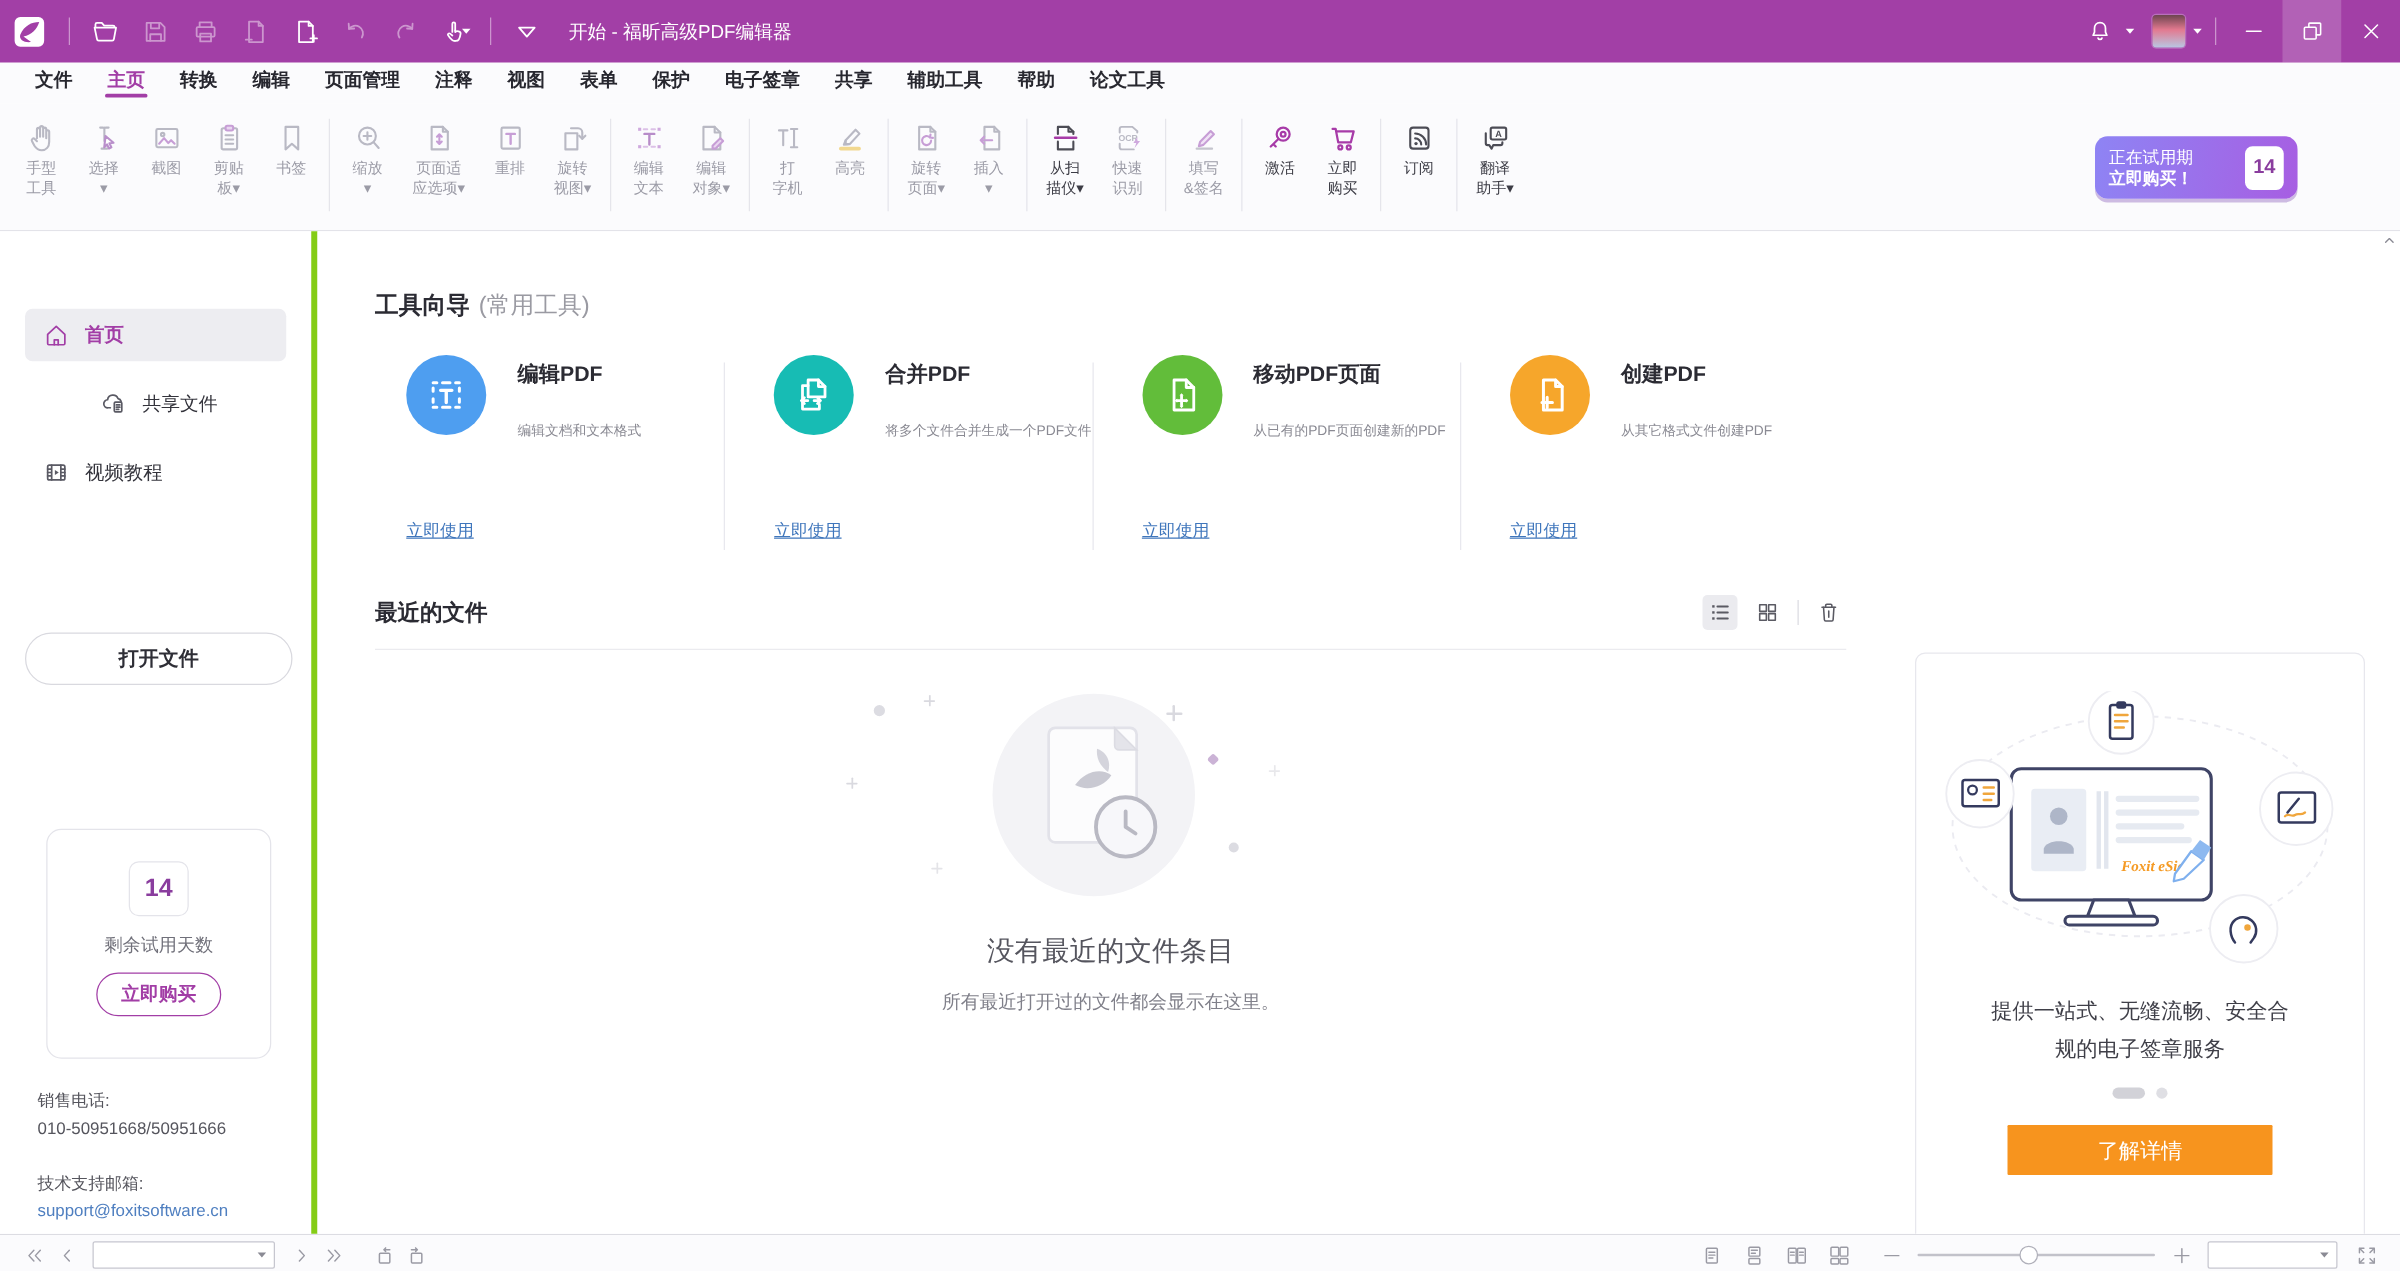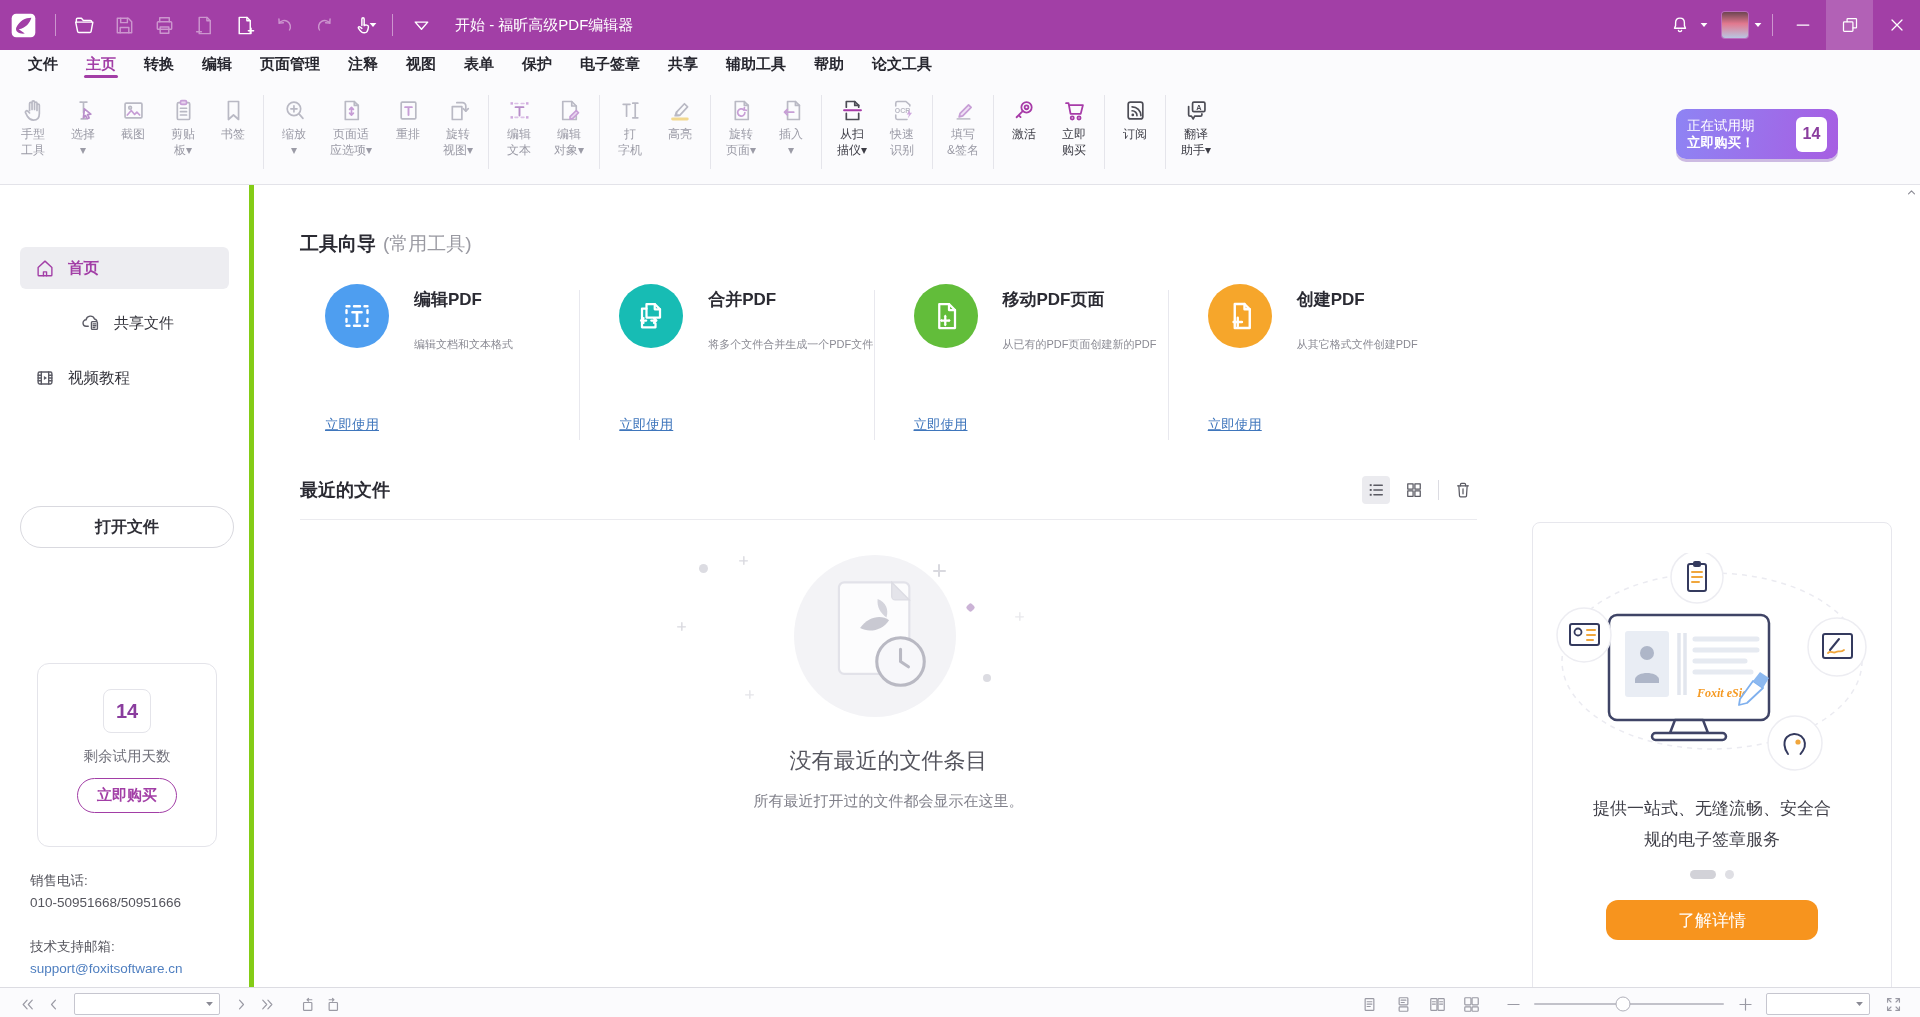--- a/index.html
+++ b/index.html
@@ -131,21 +131,21 @@
   .empty-desc{font-size:15px;color:#80808a;margin-top:16px;}
 
   
   .promo-panel{position:absolute;top:337px;right:28px;width:360px;height:700px;border:1px solid #e7e7ed;border-radius:8px;
     background:#fff;box-sizing:border-box;}
   .promo-illus{margin:30px 14px 0;height:228px;}
   .promo-text{text-align:center;font-size:17px;color:#3f3f48;line-height:31px;margin-top:12px;}
   .promo-dots{display:flex;justify-content:center;align-items:center;gap:9px;margin-top:15px;}
   .pdot-pill{width:26px;height:9px;border-radius:5px;background:#d2d2d8;}
   .pdot{width:9px;height:9px;border-radius:50%;background:#dfdfe4;}
-  .promo-btn{margin:21px auto 0;width:212px;height:40px;border-radius:12px;background:#f7941e;color:#fff;font-size:17px;
+  .promo-btn{margin:21px auto 0;width:212px;height:40px;border-radius:1px;background:#f7941e;color:#fff;font-size:17px;
     display:flex;align-items:center;justify-content:center;}
 
   
   .statusbar{height:33px;border-top:1px solid #dcdce2;background:#fbfbfd;display:flex;align-items:center;
     padding:0 14px;box-sizing:border-box;color:#9a9aa4;}
   .sb-ic{width:26px;height:24px;display:flex;align-items:center;justify-content:center;}
   .sb-ic svg{width:19px;height:19px;}
   .page-combo{width:146px;height:22px;background:#fff;border:1px solid #c6c6cf;border-radius:2px;margin:0 8px;
     display:flex;align-items:center;box-sizing:border-box;}
   .combo-caret{margin-left:auto;margin-right:5px;color:#8a8a94;}

